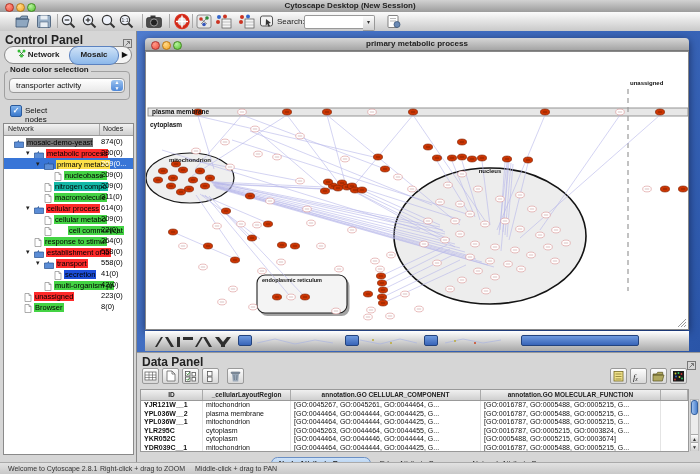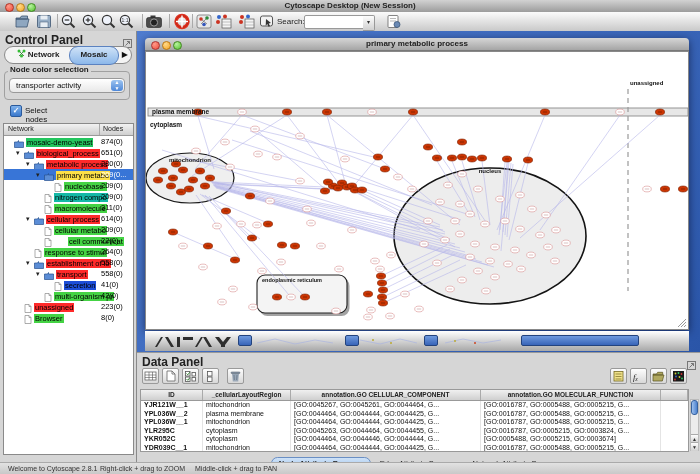--- a/index.html
+++ b/index.html
@@ -46,21 +46,21 @@
   #color-dropdown{left:9px;top:47px;width:116px;height:15px;background:linear-gradient(#ffffff,#e8e8e8);
     border:1px solid #999;border-radius:4px;box-sizing:border-box;}
   #color-dropdown .val{font-size:8px;color:#111;line-height:13px;padding-left:6px;}
   #dropdown-stepper{right:1px;top:1px;width:12px;height:11px;border-radius:3px;
     background:linear-gradient(#9cc3f0,#4d87d8);font-size:5px;line-height:5.5px;
     text-align:center;color:#fff;}
   #select-nodes-row{left:10px;top:74px;height:10px;}
   #select-nodes-check{left:0;top:0;width:10px;height:10px;border-radius:2px;
     background:linear-gradient(#7fb2ec,#3a78cc);border:1px solid #2a5a9c;
     color:#fff;font-size:8px;line-height:10px;text-align:center;font-weight:bold;}
-  #select-nodes-label{left:15px;top:1px;font-size:8px;color:#111;text-align:right;}
+  #select-nodes-label{left:15px;top:1px;font-size:8px;color:#111;}
   #tree-box{left:3px;top:92px;width:131px;height:332px;background:#fff;
     border:1px solid #8a8a8a;box-sizing:border-box;overflow:hidden;}
   #tree-header{height:11px;background:linear-gradient(#f2f2f2,#cfcfcf);
     border-bottom:1px solid #9a9a9a;position:relative;}
   #tree-header .h1{position:absolute;left:4px;top:1px;font-size:7px;color:#222;}
   #tree-header .h2{position:absolute;left:99px;top:1px;font-size:7px;color:#222;}
   #tree-header .vsep{position:absolute;left:95px;top:0;width:1px;height:11px;background:#aaa;}
   .tree-row{position:relative;height:11px;white-space:nowrap;}
   .tree-row.sel{background:#3875d7;}
   .tw{position:absolute;top:0;height:11px;line-height:11px;}
@@ -275,30 +275,22 @@
     <div id="tree-header">
       <span class="h1">Network</span>
       <span class="vsep"></span>
       <span class="h2">Nodes</span>
     </div>
     <div id="tree-rows">
         <div class="tree-row">
           <span class="tw" style="left:10px"><svg width="10" height="8" style="vertical-align:-1px">
               <path d="M0.5 2 l3 0 1-1.5 0 1.5 5 0 0 5.5 -9 0z" fill="#5b8dd6" stroke="#27508f" stroke-width="0.7"></path>
             </svg></span>
-          <span class="tw" style="left:22px;max-width:90px;overflow:hidden"><span class="tlabel" style="background:#22c55e">mosaic-demo-yeast</span></span>
+          <span class="tw" style="left:22px;max-width:90px;overflow:hidden"><span class="tlabel" style="background:#737373">mosaic-demo-yeast</span></span>
           <span class="tcount">874(0)</span>
-        </div>
-        <div class="tree-row">
-          <span class="tw tarrow" style="left:12px">▾</span>
-          <span class="tw" style="left:20px"><svg width="10" height="8" style="vertical-align:-1px">
-              <path d="M0.5 2 l3 0 1-1.5 0 1.5 5 0 0 5.5 -9 0z" fill="#5b8dd6" stroke="#27508f" stroke-width="0.7"></path>
-            </svg></span>
-          <span class="tw" style="left:32px;max-width:80px;overflow:hidden"><span class="tlabel" style="background:#ff2a2a">biological_process</span></span>
-          <span class="tcount">651(0)</span>
         </div>
         <div class="tree-row">
           <span class="tw tarrow" style="left:22px">▾</span>
           <span class="tw" style="left:30px"><svg width="10" height="8" style="vertical-align:-1px">
               <path d="M0.5 2 l3 0 1-1.5 0 1.5 5 0 0 5.5 -9 0z" fill="#5b8dd6" stroke="#27508f" stroke-width="0.7"></path>
             </svg></span>
           <span class="tw" style="left:42px;max-width:70px;overflow:hidden"><span class="tlabel" style="background:#ff2a2a">metabolic process</span></span>
           <span class="tcount">280(0)</span>
         </div>
         <div class="tree-row sel">

